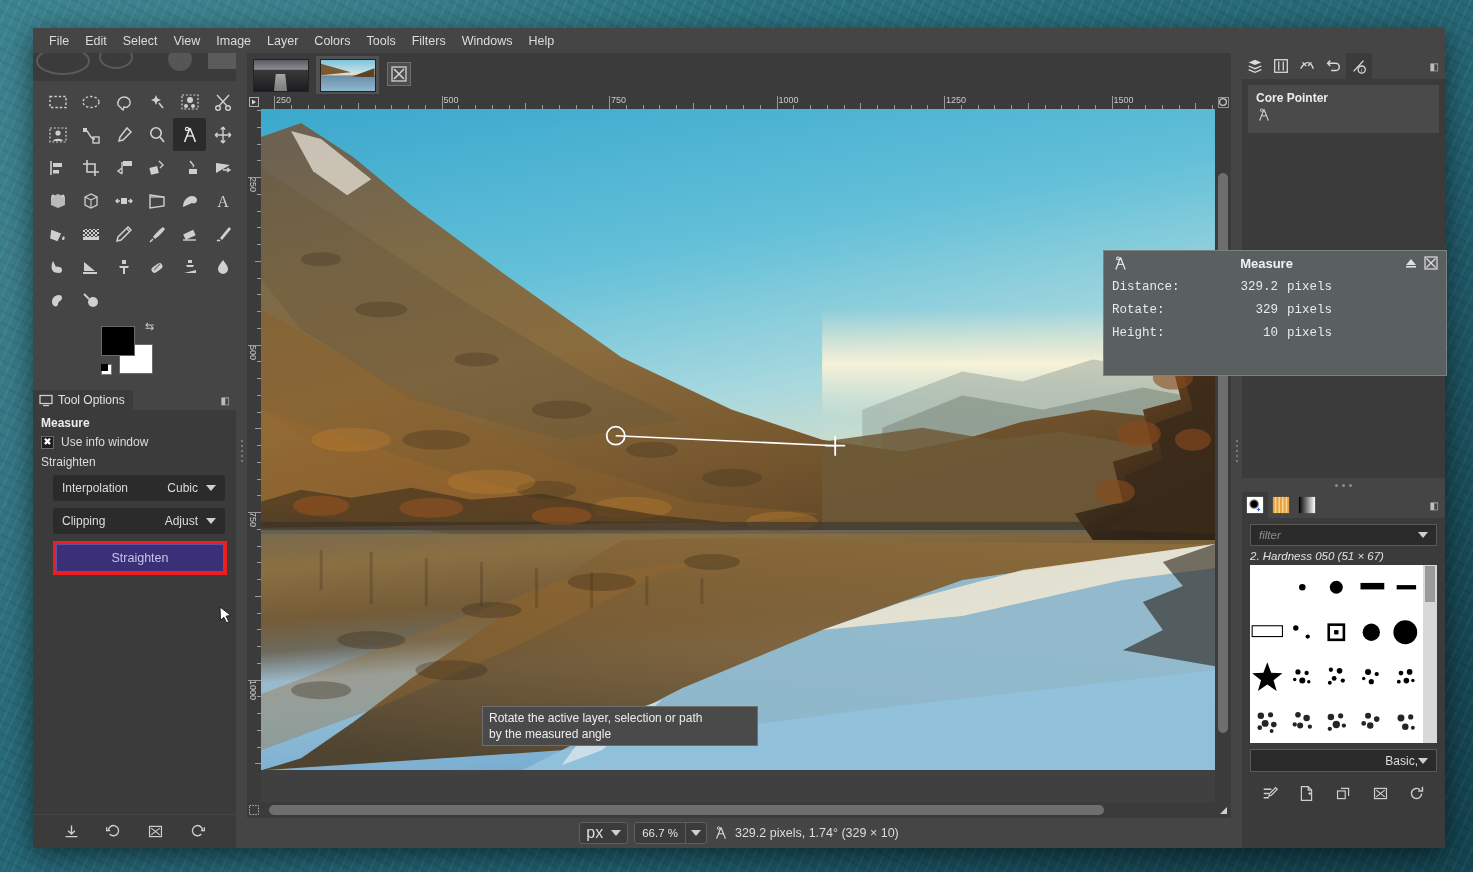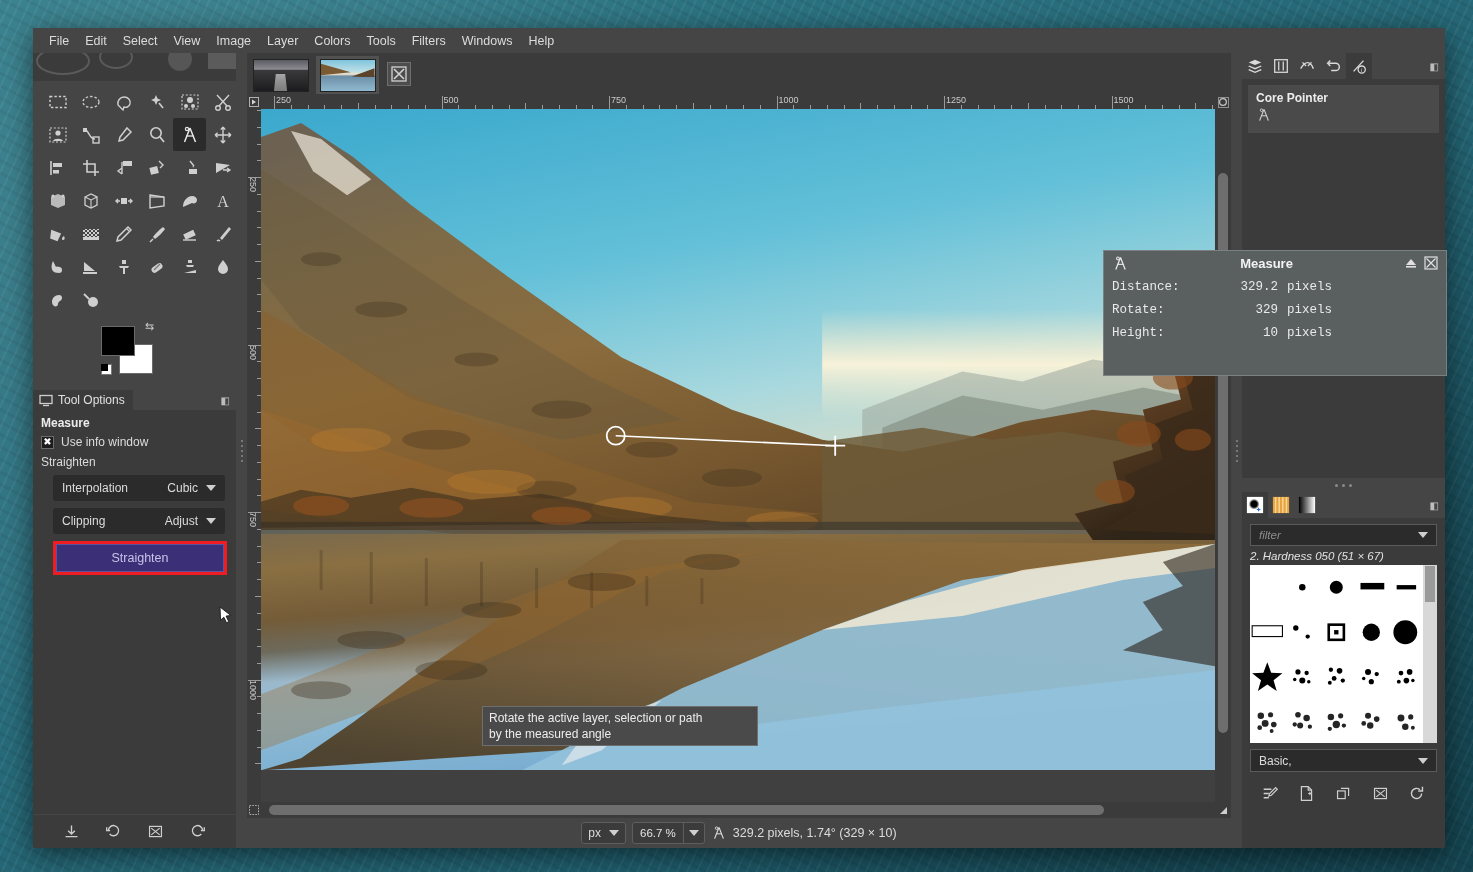--- a/index.html
+++ b/index.html
@@ -138,21 +138,21 @@
   #hthumb { position:absolute; left:8px; top:3px; width:835px; height:10px; background:#6e6e6e; border-radius:5px;}
   #navbtn { width:16px; background:#3b3b3b; display:flex;align-items:center;justify-content:center;}
   
   #photo { position:absolute; inset:0; }
   
   #statusbar { height:30px; background:#454545; display:flex; align-items:center; gap:6px;
                padding:0 8px; flex:0 0 30px; }
   #status-spacer { flex:1; }
   .unitcombo { height:22px; background:#3b3b3b; border:1px solid #5e5e5e; border-radius:3px;
                display:flex;align-items:center; gap:8px; padding:0 6px; }
-  .unitcombo span { color:#dcdcdc; font-size:12px; }
+  .unitcombo span { color:#dcdcdc; font-size:16px; }
   .zoombox { height:22px; background:#3b3b3b; border:1px solid #5e5e5e; border-radius:3px;
              display:flex; align-items:center; }
   .zoombox .zv { color:#e4e4e4; font-size:11.5px; padding:0 7px; }
   .zoombox .zc { border-left:1px solid #5e5e5e; padding:0 5px; height:100%;
                  display:flex;align-items:center;}
   #status-msg { color:#dcdcdc; font-size:12.5px; display:flex; align-items:center; gap:6px; }
   
   #dockhandleR { width:11px; background:#454545; display:flex;align-items:center;justify-content:center; flex:0 0 11px;}
   #rightdock { width:203px; background:#454545; display:flex; flex-direction:column; flex:0 0 203px; }
   .dock-tabrow { height:26px; background:#454545; display:flex; align-items:center; gap:0; position:relative; }
@@ -170,21 +170,21 @@
                display:flex; align-items:center; padding:0 8px; }
   #filterbar .ph { color:#8d8d8d; font-size:11.5px; font-style:italic; flex:1; }
   #brushname { color:#e2e2e2; font-size:11.5px; font-style:italic; padding:0 8px 3px 8px;}
   #brushgridwrap { margin:0 8px; background:#fff; height:178px; display:flex; }
   #brushgrid { flex:1; display:grid; grid-template-columns:repeat(5,1fr); grid-auto-rows:1fr; }
   .bcell { display:flex; align-items:center; justify-content:center; }
   .bcell svg { width:100%; height:100%; }
   #brushscroll { width:14px; background:#d8d8d8; position:relative; }
   #brushscroll .bt { position:absolute; left:2px; top:1px; width:10px; height:36px; background:#9a9a9a;}
   #preset-combo { margin:6px 8px 4px 8px; height:23px; background:#2b2b2b; border:1px solid #5a5a5a;
-                  display:flex; align-items:center; padding:0 8px; }
+                  display:flex; align-items:center; padding:0 8px;text-align:right; }
   #preset-combo .pv { color:#dcdcdc; font-size:12px; flex:1; }
   #spacing-row { margin:0 8px; height:28px; background:#2b2b2b; border:1px solid #6b6b6b;
                  display:flex; align-items:center; padding:0 2px 0 8px; position:relative; }
   #spacing-row .sl { color:#dcdcdc; font-size:12px; flex:1; }
   #spacing-row .sv { color:#e8e8e8; font-size:12px; margin-right:6px; }
   .spin { display:flex; flex-direction:column; gap:1px; padding-right:3px;}
   #brush-bottom { height:34px; display:flex; align-items:center; justify-content:space-around;
                   padding:0 10px; }
   #brush-bottom svg { width:17px; height:17px; }
   

